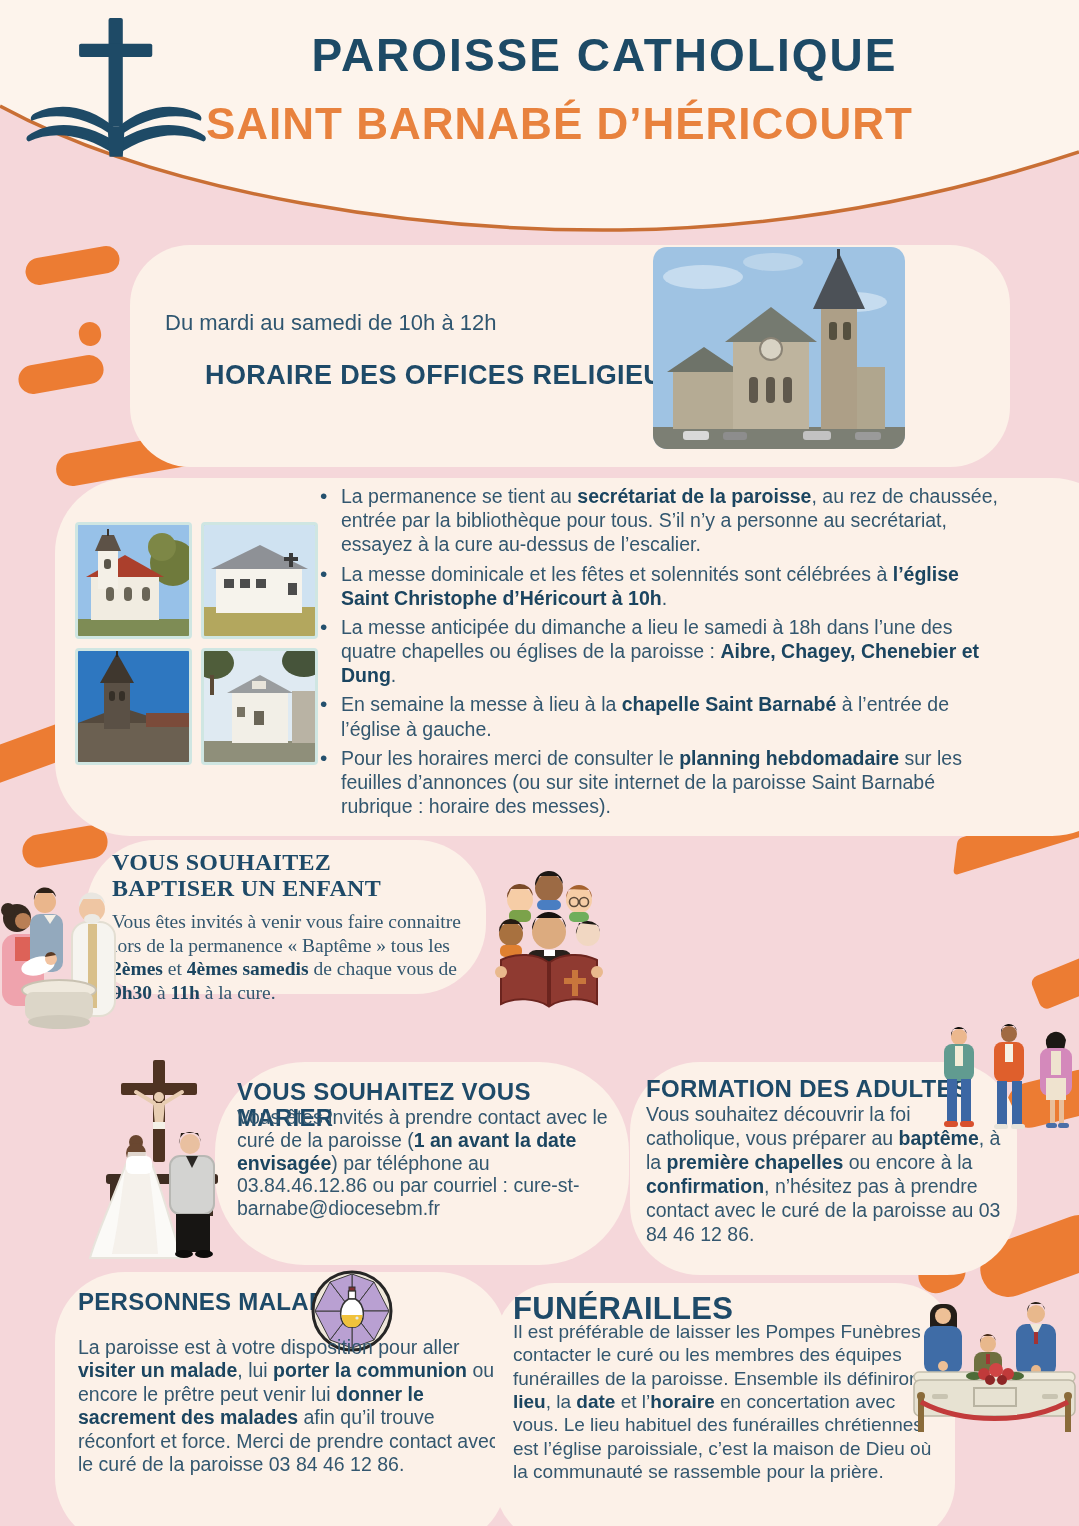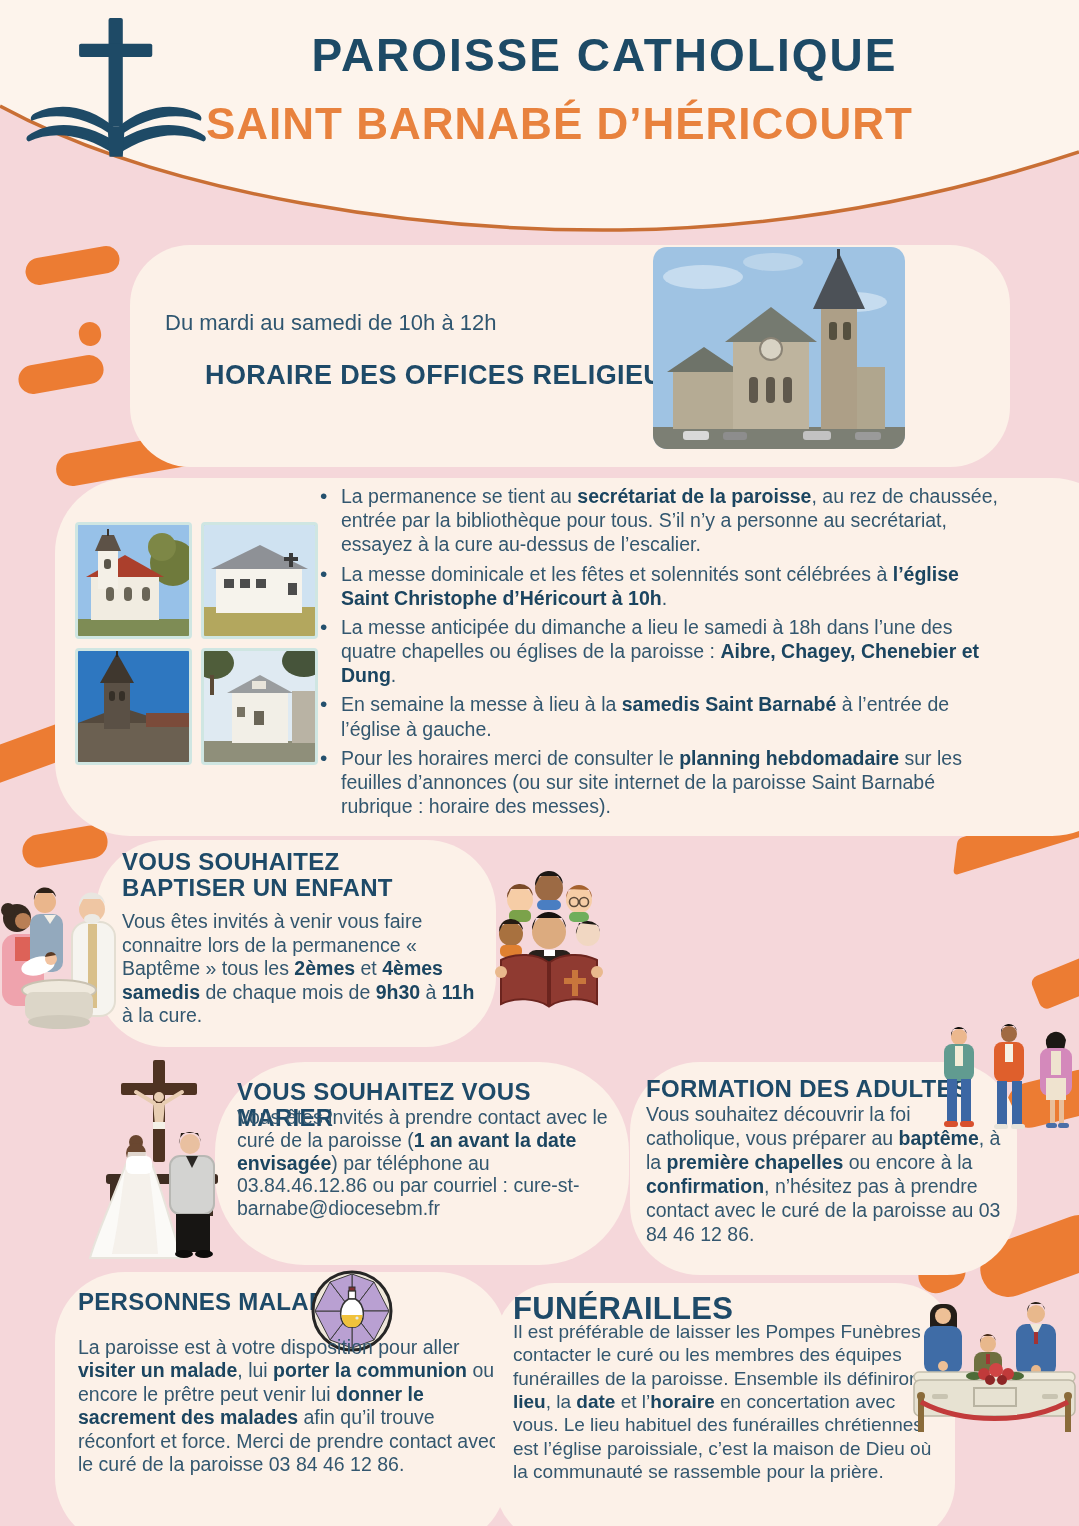--- a/index.html
+++ b/index.html
@@ -16,21 +16,21 @@
   .logo{position:absolute;left:24px;top:14px;width:190px;height:162px;}
   .title1{position:absolute;top:28px;left:130px;width:949px;text-align:center;
           font-size:46px;font-weight:bold;letter-spacing:2px;color:#1d4a66;}
   .title2{position:absolute;top:99px;left:40px;width:1039px;text-align:center;
           font-size:44px;font-weight:bold;letter-spacing:1px;color:#e8823e;}
 
   
   .card{position:absolute;background:#fcf1e8;}
   .card-permanence{left:130px;top:245px;width:880px;height:222px;border-radius:60px;}
   .card-bullets{left:55px;top:478px;width:1072px;height:358px;border-radius:75px;}
-  .card-bapteme{left:96px;top:840px;width:400px;height:207px;border-radius:70px;}
+  .card-bapteme{left:86px;top:840px;width:400px;height:154px;border-radius:70px;font-family:Liberation Serif, serif;}
   .card-catechese{left:585px;top:845px;width:440px;height:193px;border-radius:80px;}
   .card-mariage{left:215px;top:1062px;width:414px;height:203px;border-radius:90px;}
   .card-formation{left:630px;top:1062px;width:387px;height:213px;border-radius:70px;}
   .card-malades{left:55px;top:1272px;width:452px;height:275px;border-radius:70px;}
   .card-funerailles{left:495px;top:1283px;width:460px;height:260px;border-radius:60px;}
 
   .perm-h{position:absolute;left:35px;font-size:27px;font-weight:bold;color:#1e4a68;letter-spacing:.4px;}
   .perm-p{position:absolute;left:35px;font-size:22px;color:#2f5670;}
   .photo-main{position:absolute;left:523px;top:2px;width:252px;height:202px;border-radius:14px;
               overflow:hidden;}
@@ -208,29 +208,29 @@
     </div>
 
     <ul class="bullets">
 
         <li><span class="rich"><span>La permanence se tient au </span><span class="b">secrétariat de la paroisse</span><span>, au rez de chaussée, entrée par la bibliothèque pour tous. S’il n’y a personne au secrétariat, essayez à la cure au-dessus de l’escalier.</span></span></li>
 
         <li><span class="rich"><span>La messe dominicale et les fêtes et solennités sont célébrées à </span><span class="b">l’église Saint Christophe d’Héricourt à 10h</span><span>.</span></span></li>
 
         <li><span class="rich"><span>La messe anticipée du dimanche a lieu le samedi à 18h dans l’une des quatre chapelles ou églises de la paroisse : </span><span class="b">Aibre, Chagey, Chenebier et Dung</span><span>.</span></span></li>
 
-        <li><span class="rich"><span>En semaine la messe à lieu à la </span><span class="b">samedis Saint Barnabé</span><span> à l’entrée de l’église à gauche.</span></span></li>
+        <li><span class="rich"><span>En semaine la messe à lieu à la </span><span class="b">chapelle Saint Barnabé</span><span> à l’entrée de l’église à gauche.</span></span></li>
 
         <li><span class="rich"><span>Pour les horaires merci de consulter le </span><span class="b">planning hebdomadaire</span><span> sur les feuilles d’annonces (ou sur site internet de la paroisse Saint Barnabé rubrique : horaire des messes).</span></span></li>
       </ul>
   </div>
 
   <div class="card card-bapteme">
     <h3 class="sec-h h-bapteme">VOUS SOUHAITEZ BAPTISER UN ENFANT</h3>
-    <p class="sec-p p-bapteme"><span>Vous êtes invités à venir vous faire connaitre lors de la permanence « Baptême » tous les </span><span class="b">2èmes</span><span> et </span><span class="b">4èmes samedis</span><span> de chaque mois de </span><span class="b">9h30</span><span> à </span><span class="b">11h</span><span> à la cure.</span></p>
+    <p class="sec-p p-bapteme"><span>Vous êtes invités à venir vous faire connaitre lors de la permanence « Baptême » tous les </span><span class="b">2èmes</span><span> et </span><span class="b">4èmes samedis</span><span> de chaque vous de </span><span class="b">9h30</span><span> à </span><span class="b">11h</span><span> à la cure.</span></p>
   </div>
 
 
   <div class="card card-mariage">
     <h3 class="sec-h h-mariage">VOUS SOUHAITEZ VOUS MARIER</h3>
     <p class="sec-p p-mariage"><span>Vous êtes invités à prendre contact avec le curé de la paroisse (</span><span class="b">1 an avant la date envisagée</span><span>) par téléphone au 03.84.46.12.86 ou par courriel : cure-st-barnabe@diocesebm.fr</span></p>
   </div>
 
   <div class="card card-formation">
     <h3 class="sec-h h-formation">FORMATION DES ADULTES</h3>

